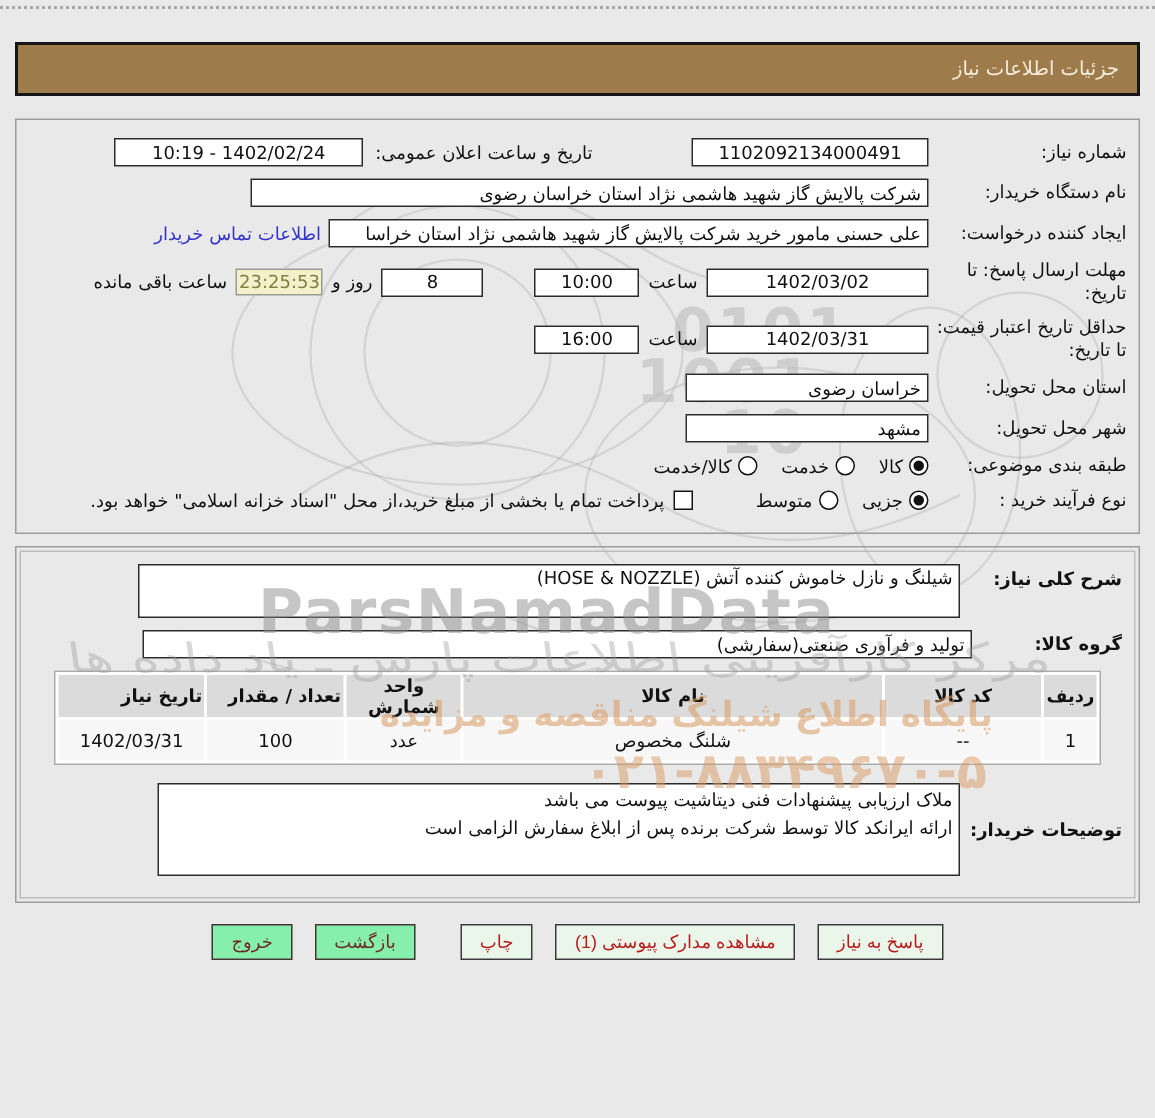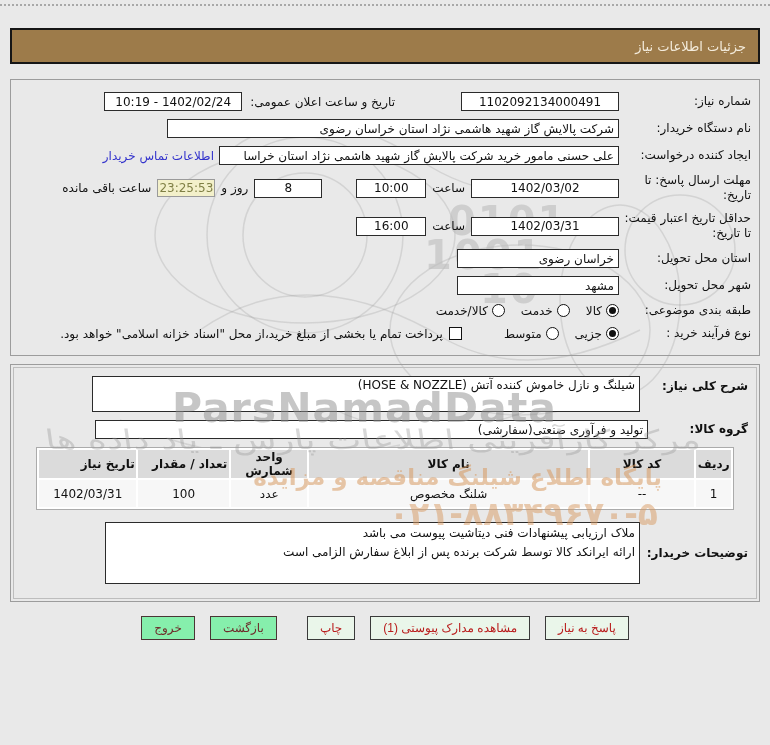--- a/index.html
+++ b/index.html
@@ -46,21 +46,21 @@
   .inp {
     background:#FFFFFF;
     border:1px solid #2B2B2B;
     height:19px;
     display:flex; align-items:center;
     padding:0 4px;
     overflow:hidden; white-space:nowrap;
     position:relative; z-index:1;
   }
   .center { justify-content:center; }
-  .w158{width:158px;} .w150{width:138px;text-align:center;} .w452{width:452px;} .w400{width:400px;}
+  .w158{width:158px;} .w150{width:166px;text-align:center;} .w452{width:452px;} .w400{width:400px;}
   .w148{width:148px;} .w70{width:70px;} .w68{width:68px;} .w162{width:162px;}
   .gap34{margin-right:34px;}
   .unit { margin:0 6px; }
   .timer {
     width:58px; height:18px;
     background:#F3F0CA;
     border:1px solid #9A9A9A;
     color:#7F7F45;
     display:flex; align-items:center; justify-content:center;
     margin-left:6px;

